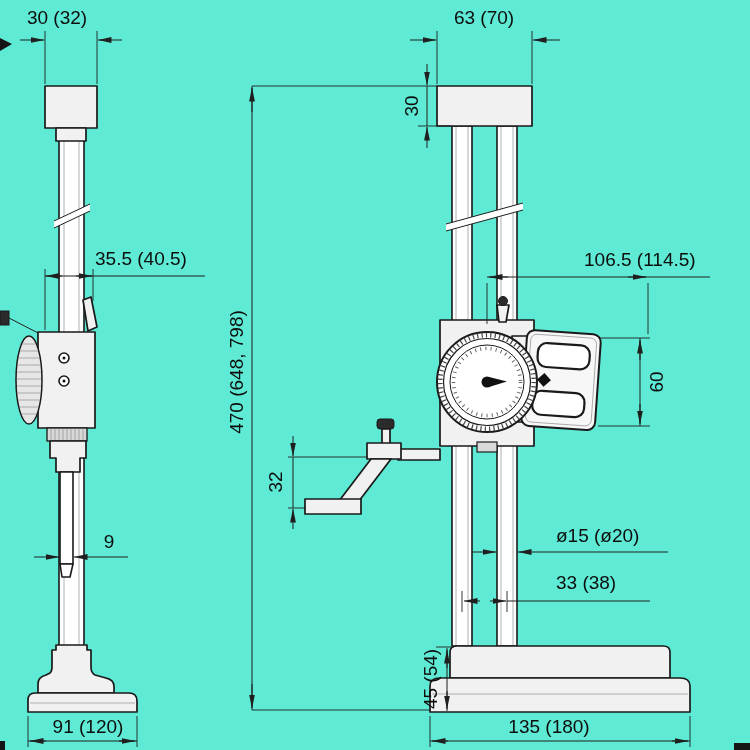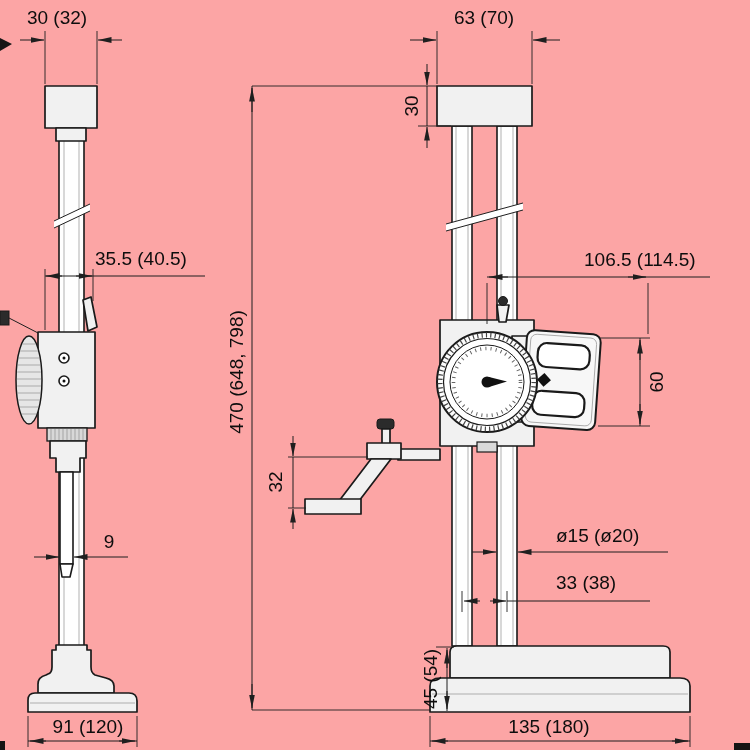--- a/index.html
+++ b/index.html
@@ -1,16 +1,16 @@
 <!DOCTYPE html>
 <html><head>
 <meta charset="utf-8">
 <style>
   html,body{margin:0;padding:0;background:#ffffff;}
-  .stage{position:relative;width:750px;height:750px;background:#fca5a5;overflow:hidden;}
+  .stage{position:relative;width:750px;height:750px;background:#5eead4;overflow:hidden;}
   svg{position:absolute;left:0;top:0;}
   .outline{fill:#f1f1f1;stroke:#1a1a1a;stroke-width:1.7;stroke-linejoin:round;}
   .whitepart{fill:#ffffff;stroke:#1a1a1a;stroke-width:1.6;stroke-linejoin:round;}
   .darkpart{fill:#2b2b2b;stroke:#1a1a1a;stroke-width:1;}
   .dim{stroke:#1f1f1f;stroke-width:1;fill:none;}
   .ext{stroke:#1f1f1f;stroke-width:0.9;fill:none;}
   .thin{stroke:#8f8f8f;stroke-width:0.7;}
   .dimtext{font:19px "Liberation Sans", sans-serif;fill:#0d0d0d;}
 </style>
 </head>

